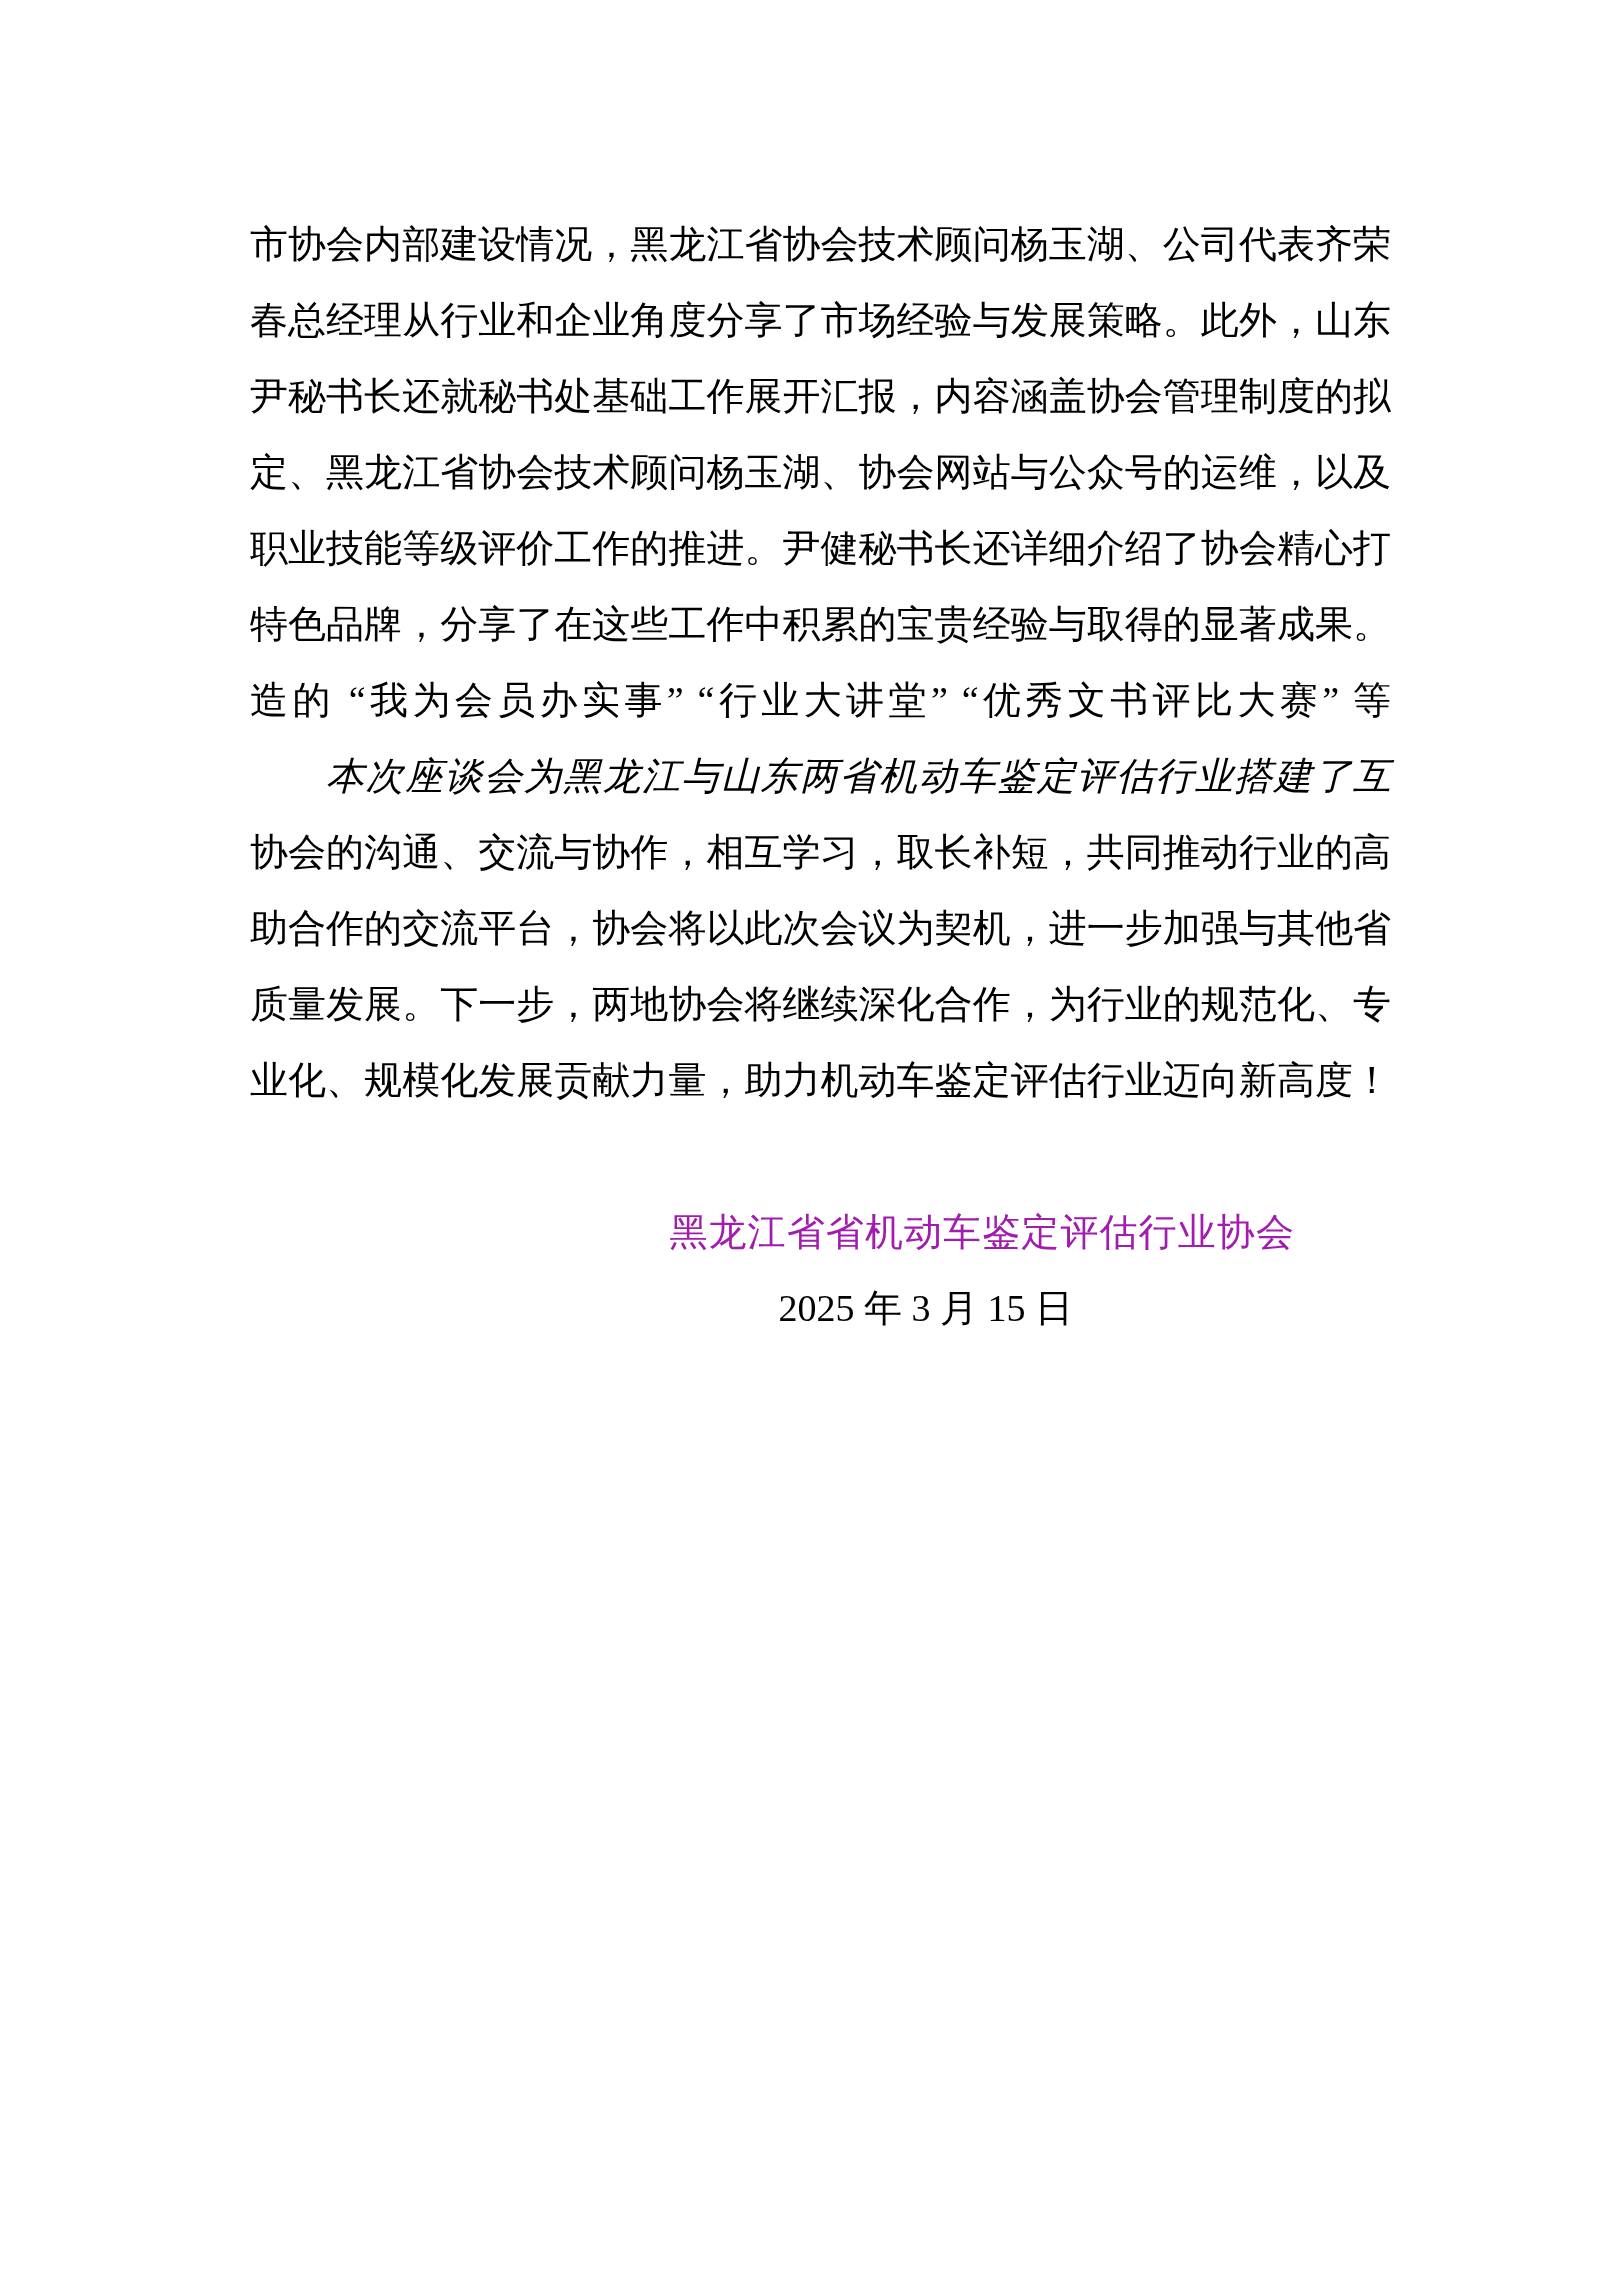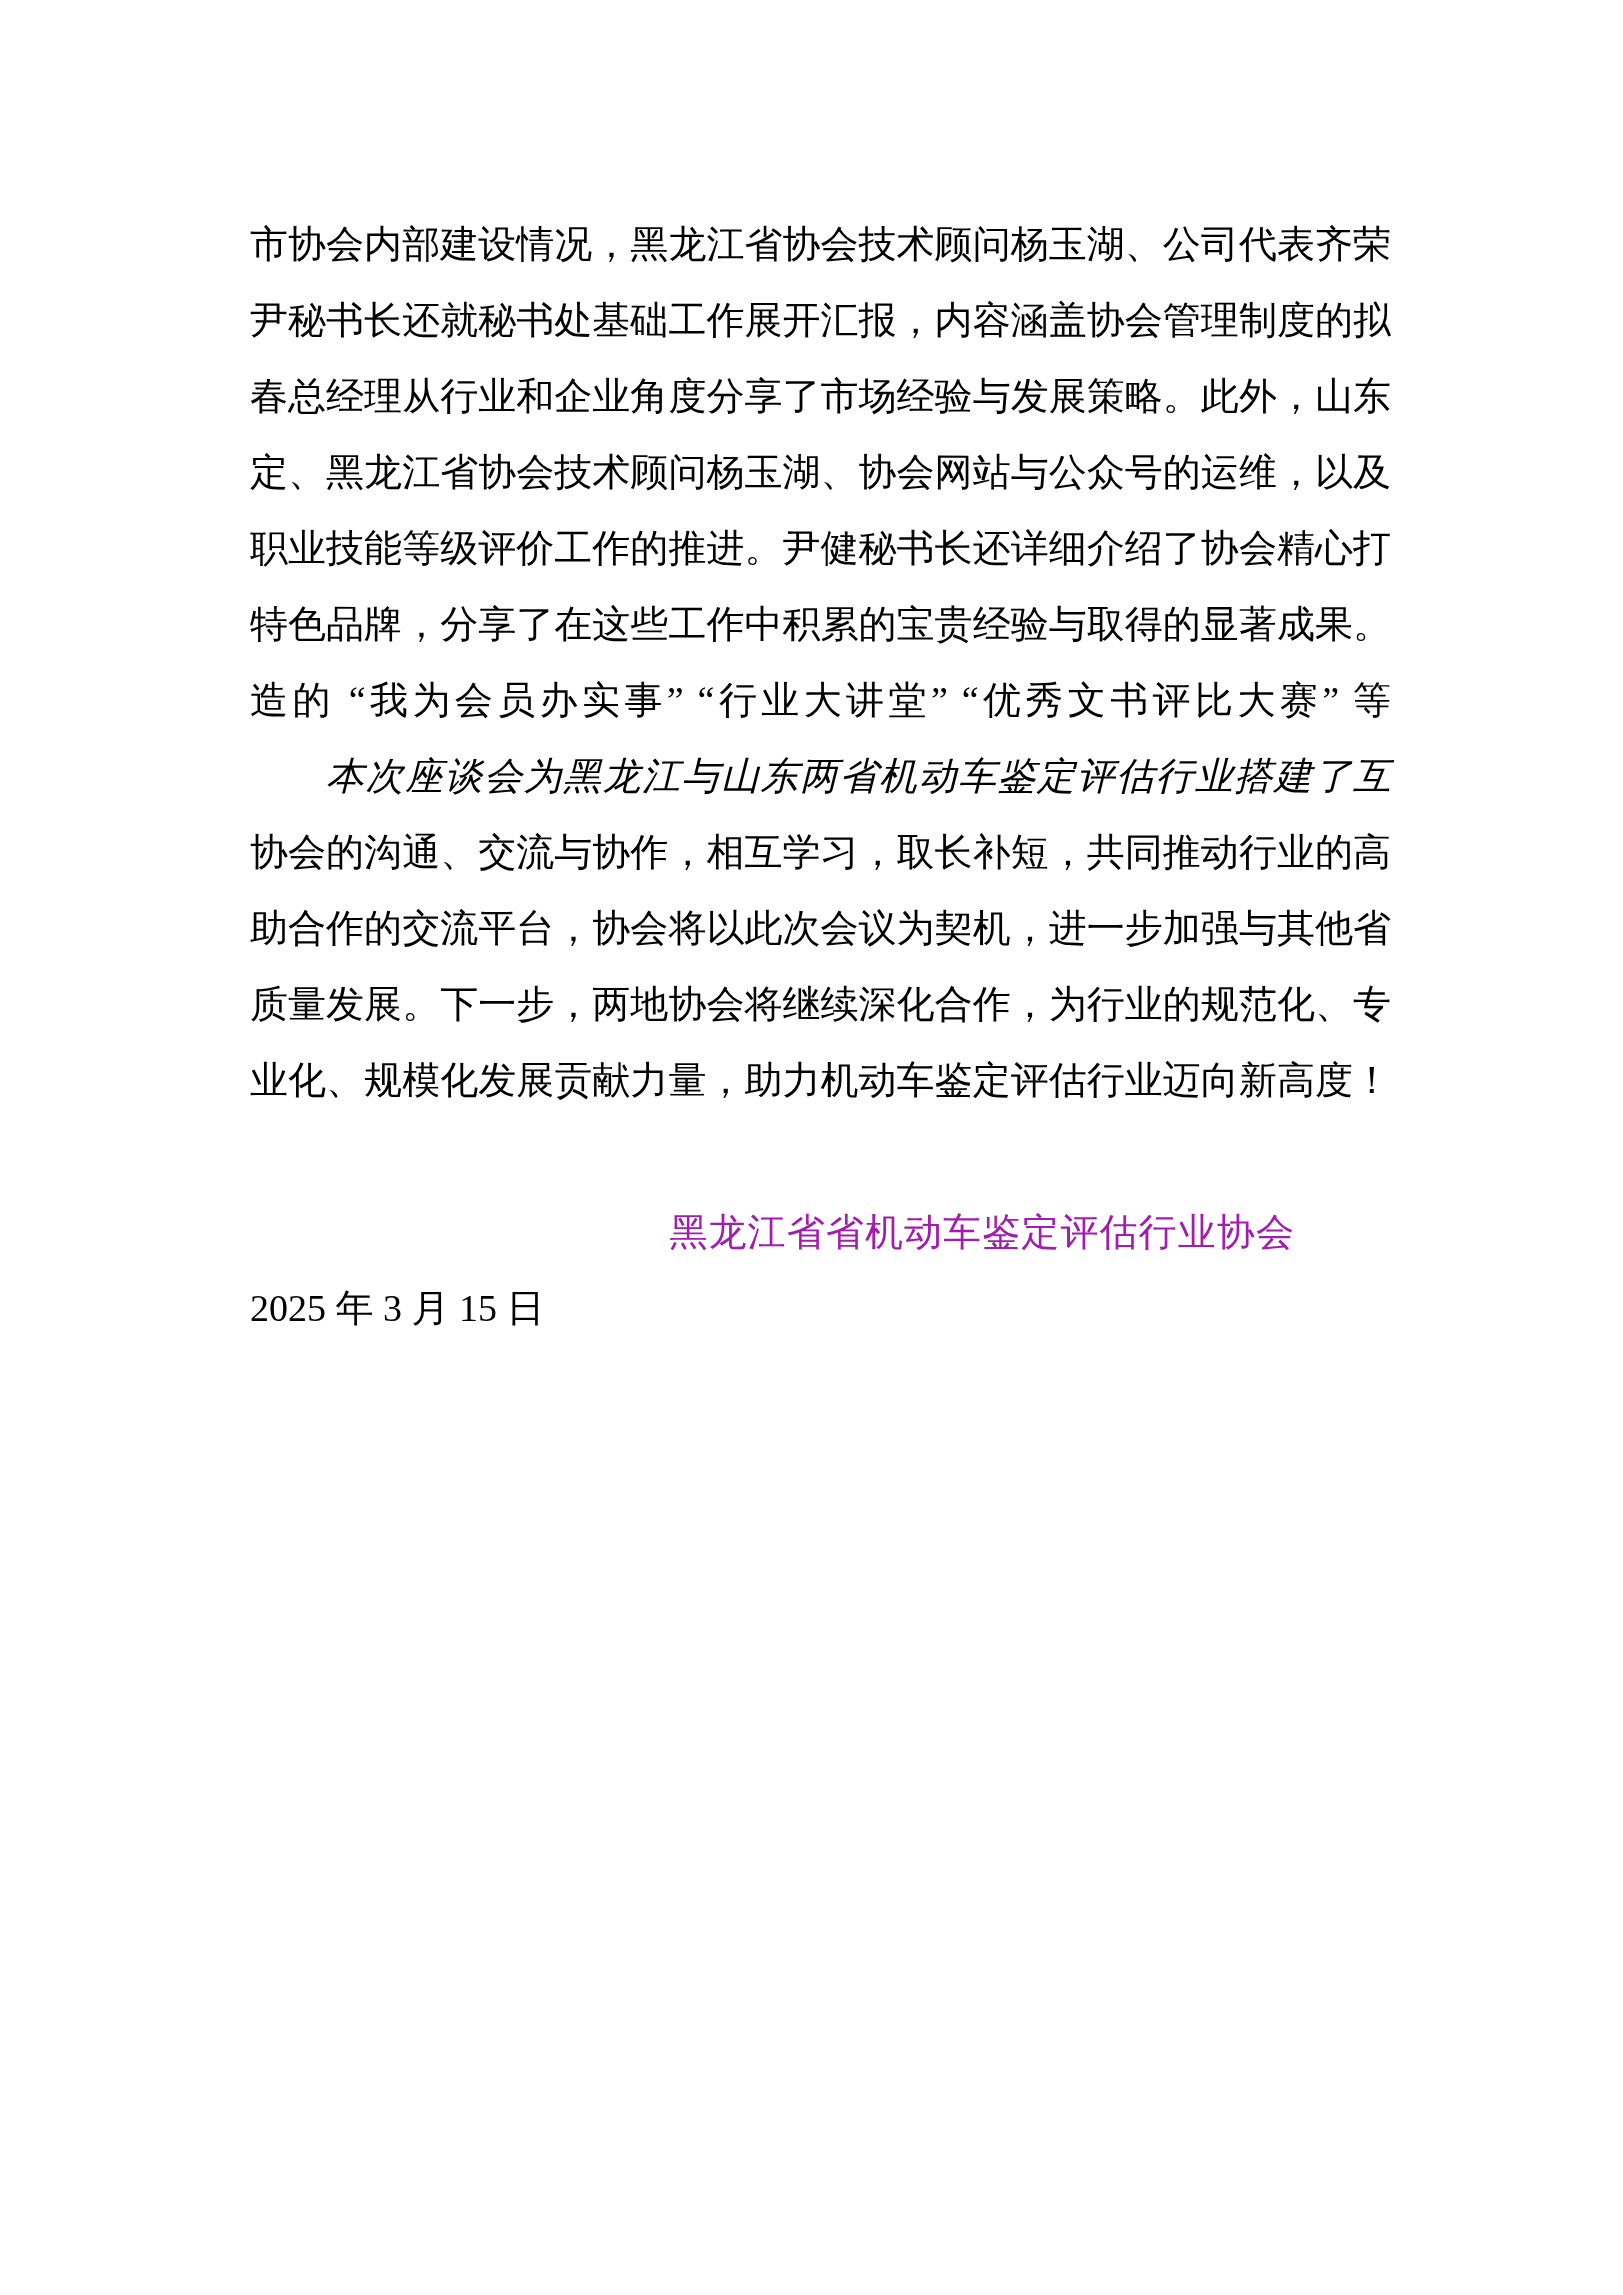--- a/index.html
+++ b/index.html
@@ -47,33 +47,33 @@
     font-size: 38px;
     text-align: right;
     padding-right: 96px;
     letter-spacing: 1.1px;
     color: #a21caf;
   }
   .sig-date {
     height: 76px;
     line-height: 76px;
     font-size: 38px;
-    text-align: left;
+    text-align: right;
     padding-right: 318px;
     color: #000000;
   }
 </style>
 </head>
 <body>
 
 <div class="page">
   <div class="text-block">
     <div class="line">市协会内部建设情况，黑龙江省协会技术顾问杨玉湖、公司代表齐荣</div>
+    <div class="line">春总经理从行业和企业角度分享了市场经验与发展策略。此外，山东</div>
     <div class="line">尹秘书长还就秘书处基础工作展开汇报，内容涵盖协会管理制度的拟</div>
-    <div class="line">春总经理从行业和企业角度分享了市场经验与发展策略。此外，山东</div>
     <div class="line">定、黑龙江省协会技术顾问杨玉湖、协会网站与公众号的运维，以及</div>
     <div class="line">职业技能等级评价工作的推进。尹健秘书长还详细介绍了协会精心打</div>
     <div class="line">特色品牌，分享了在这些工作中积累的宝贵经验与取得的显著成果。</div>
     <div class="line">造的 “我为会员办实事” “行业大讲堂” “优秀文书评比大赛” 等</div>
     <div class="line indent-2em">本次座谈会为黑龙江与山东两省机动车鉴定评估行业搭建了互</div>
     <div class="line">协会的沟通、交流与协作，相互学习，取长补短，共同推动行业的高</div>
     <div class="line">助合作的交流平台，协会将以此次会议为契机，进一步加强与其他省</div>
     <div class="line">质量发展。下一步，两地协会将继续深化合作，为行业的规范化、专</div>
     <div class="line">业化、规模化发展贡献力量，助力机动车鉴定评估行业迈向新高度！</div>
     <div class="blank-line"></div>

